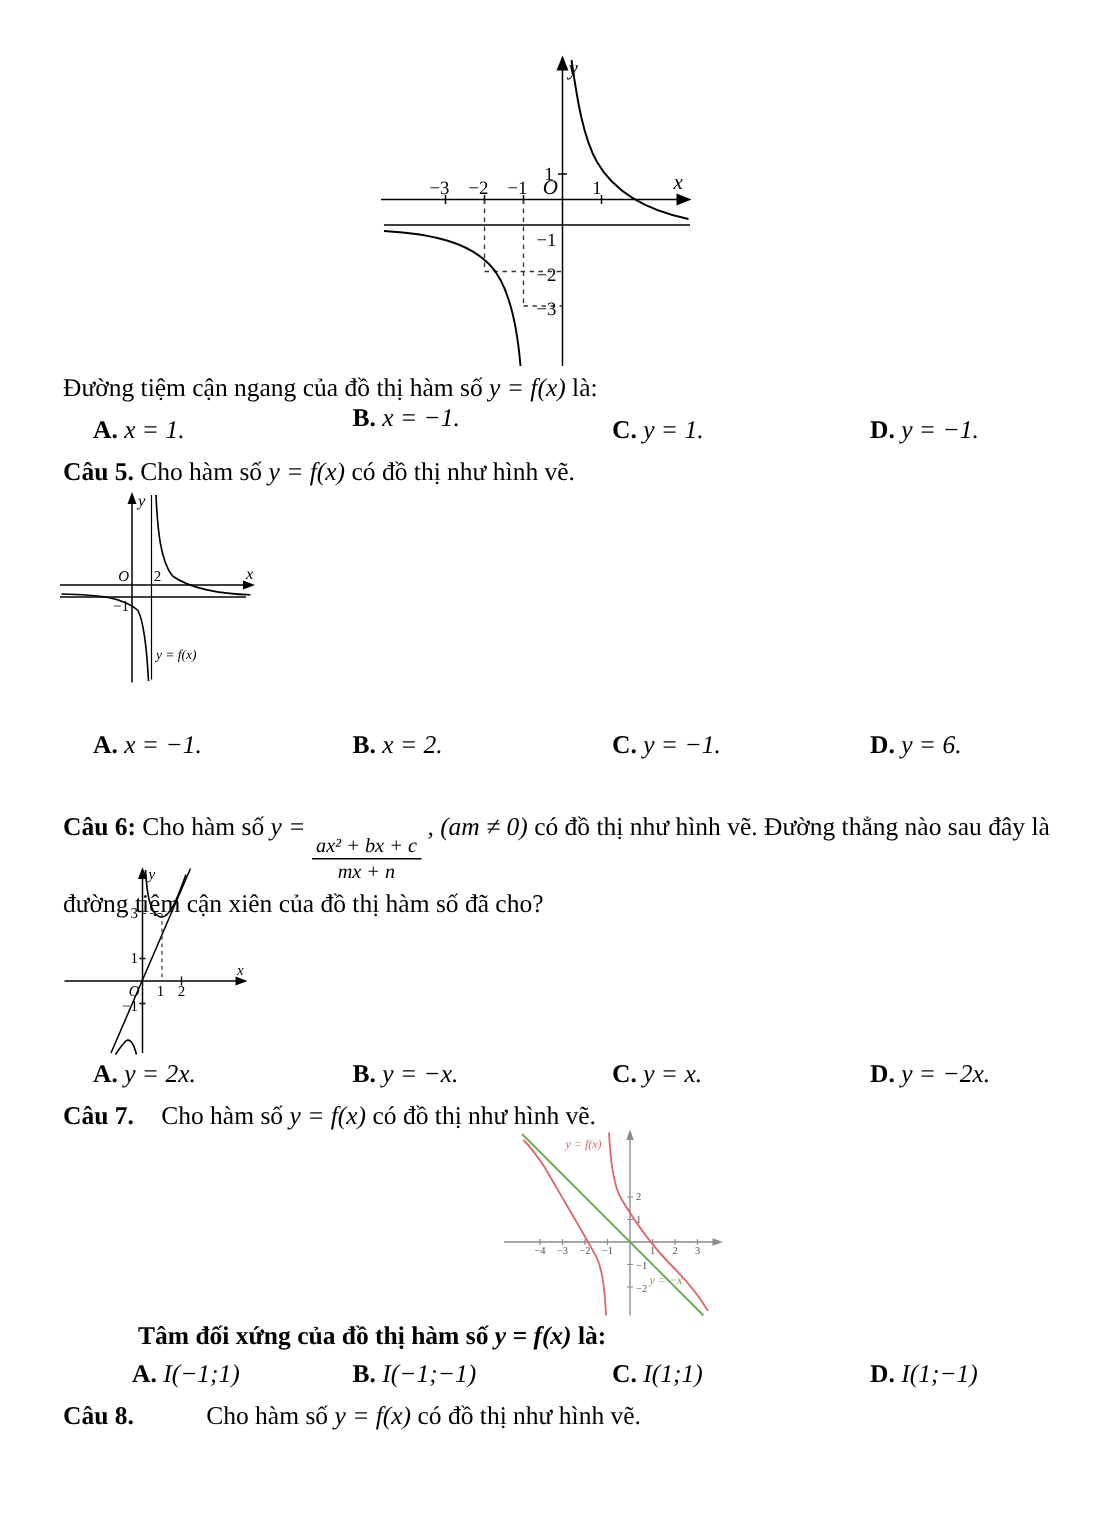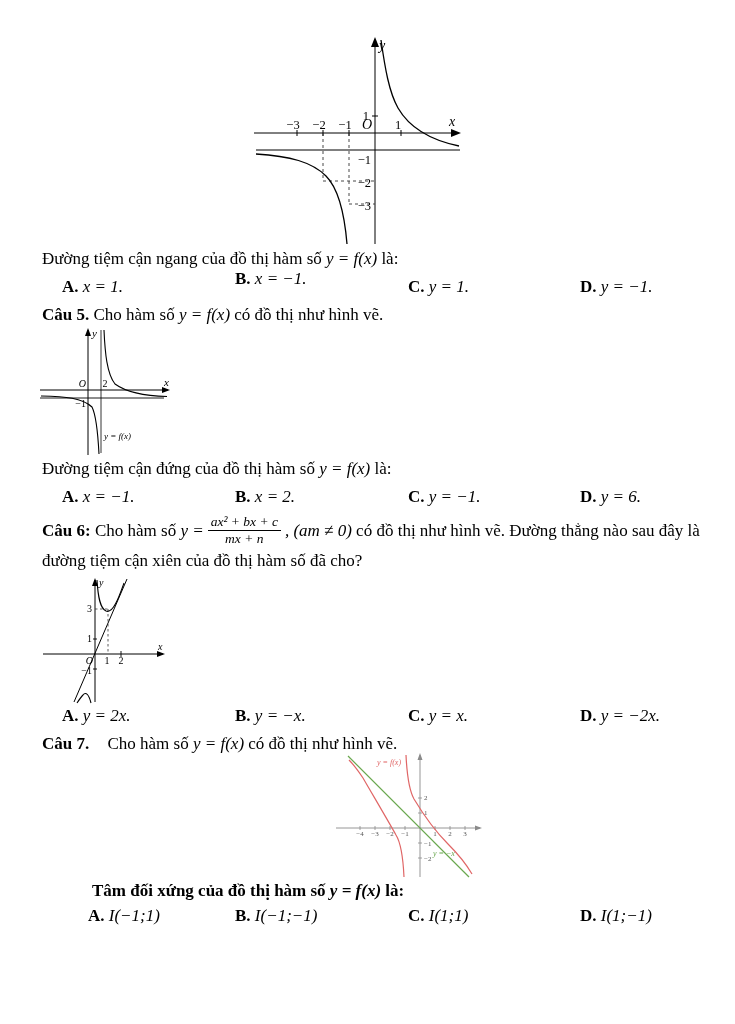--- a/index.html
+++ b/index.html
@@ -7,21 +7,21 @@
         font-family:"Liberation Serif",serif;font-size:17px;color:#000;}
   .abs{position:absolute;}
   .bold{font-weight:bold;}
   .math{font-style:italic;}
   .opt{position:absolute;white-space:nowrap;}
   .opt .opt-label{font-weight:bold;}
   .para{line-height:22px;}
   .q6para{line-height:26px;width:660px;}
   .frac{display:inline-block;vertical-align:middle;text-align:center;font-size:13.5px;
         line-height:1.15;margin:0 4px;position:relative;top:-2px;}
-  .frac .num{display:block;border-bottom:1px solid #000;padding:0 3px;}
+  .frac .num{display:block;border-bottom:1px solid #000;padding:0 3px;margin-top:42px;}
   .frac .den{display:block;}
   svg{display:block;}
   svg text{font-family:"Liberation Serif",serif;}
   .tick{font-size:12.5px;}
   .axlbl{font-size:14px;font-style:italic;}
 </style>
 </head>
 <body>
 
 <div class="page">
@@ -107,25 +107,20 @@
       <path d="M66,3 C67,26 69,47 77,57 C88,65 108,69 129,69.5" fill="none" stroke="#000" stroke-width="1.1"></path>
       <text x="54" y="10" font-size="11" font-style="italic">y</text>
       <text x="126" y="59" font-size="11" font-style="italic">x</text>
       <text x="48" y="60" font-size="10" font-style="italic" text-anchor="end">O</text>
       <text x="67" y="60" font-size="10" text-anchor="middle">2</text>
       <text x="48" y="80" font-size="10" text-anchor="end">−1</text>
       <text x="66" y="112" font-size="9" font-style="italic">y = f(x)</text>
     </svg>
   </div>
 
-  <div class="abs para" style="left:42px;top:458px;width:660px;">
-    <span>Đường tiệm cận đứng của đồ thị hàm số</span>
-    <span class="math">y = f(x)</span>
-    <span>là:</span>
-  </div>
   <div class="opt" style="left:62px;top:487px;">
     <span class="opt-label">A.</span>
     <span class="math">x = −1.</span>
   </div>
   <div class="opt" style="left:235px;top:487px;">
     <span class="opt-label">B.</span>
     <span class="math">x = 2.</span>
   </div>
   <div class="opt" style="left:408px;top:487px;">
     <span class="opt-label">C.</span>
@@ -253,14 +248,20 @@
   </div>
   <div class="opt" style="left:408px;top:906px;">
     <span class="opt-label">C.</span>
     <span class="math">I(1;1)</span>
   </div>
   <div class="opt" style="left:580px;top:906px;">
     <span class="opt-label">D.</span>
     <span class="math">I(1;−1)</span>
   </div>
 
+  <div class="abs para" style="left:42px;top:933px;">
+    <span class="bold" style="margin-right:44px;">Câu 8.</span>
+    <span>Cho hàm số</span>
+    <span class="math">y = f(x)</span>
+    <span>có đồ thị như hình vẽ.</span>
+  </div>
 
 </div>
 
 </body></html>

